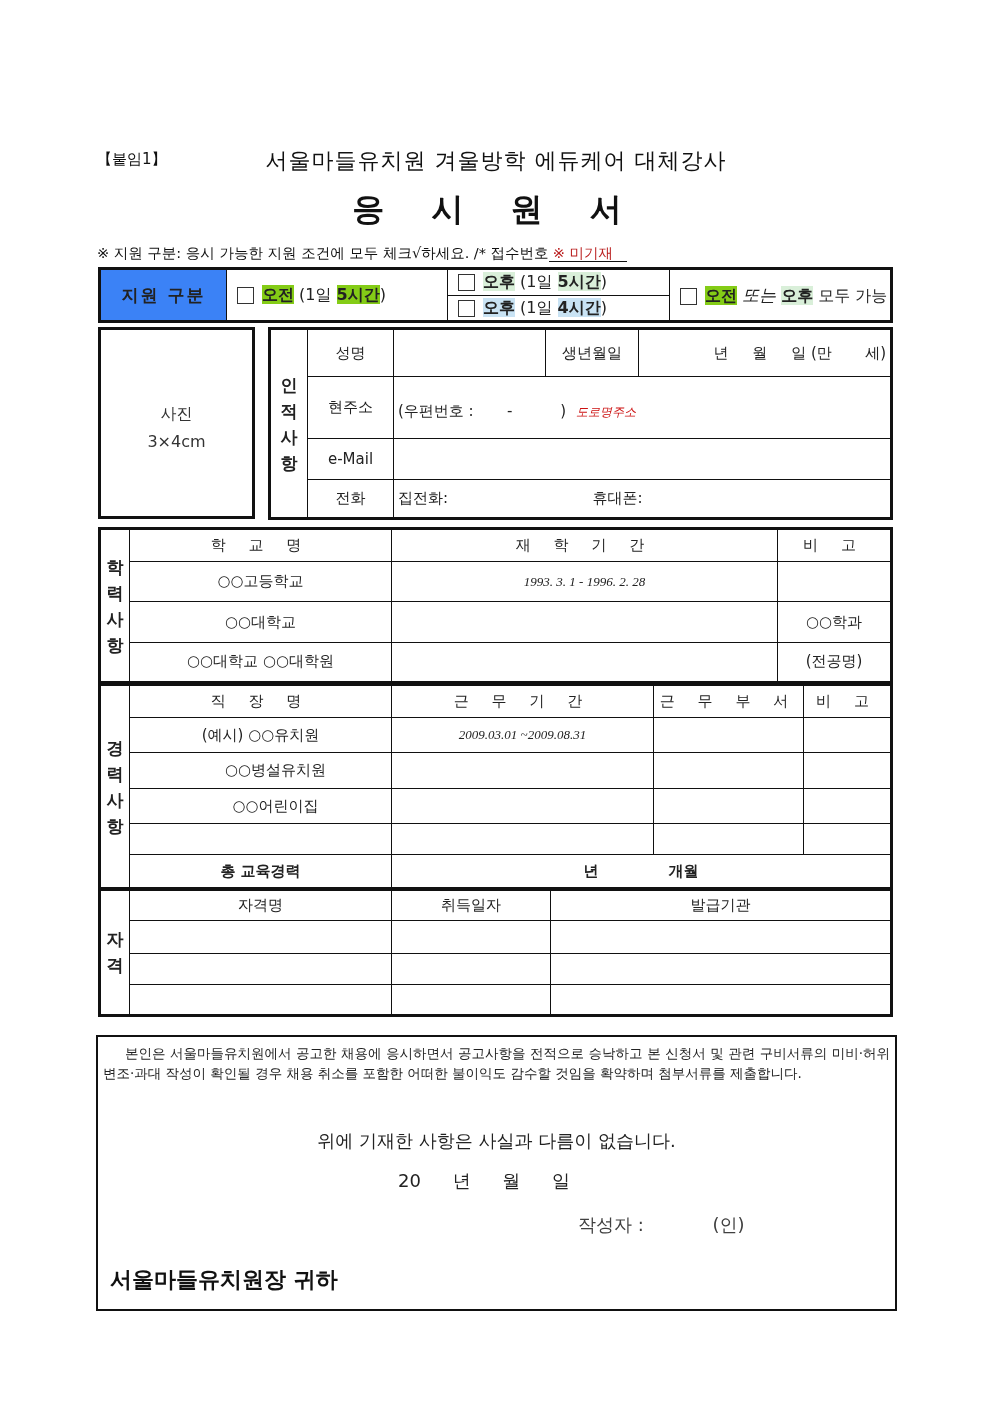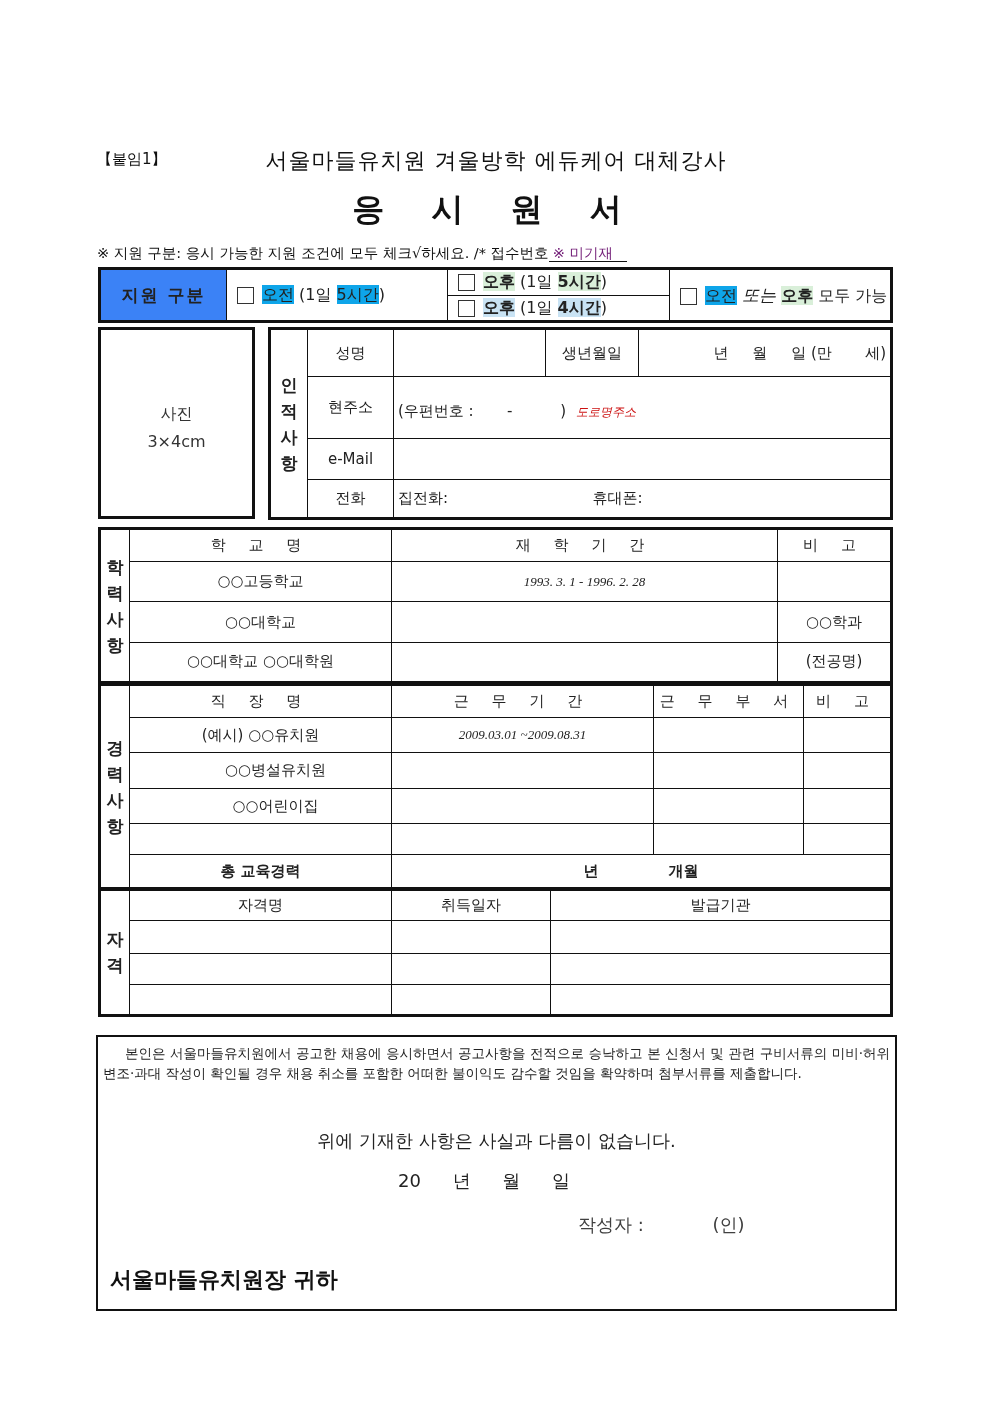--- a/index.html
+++ b/index.html
@@ -2,32 +2,32 @@
 <html><head>
 <meta charset="utf-8">
 <style>
   html, body { margin:0; padding:0; background:#ffffff; }
   body { width:992px; height:1403px; position:relative; font-family:"DejaVu Sans","Liberation Sans",sans-serif; color:#111; overflow:hidden; }
   .abs { position:absolute; }
   .attach { left:97px; top:118px; font-size:15px;margin-top:32px; }
   .title1 { left:0; width:992px; top:146px; text-align:center; font-size:22px; font-weight:normal; letter-spacing:1px; }
   .title2 { left:0; width:992px; top:188px; text-align:center; font-size:32px; font-weight:bold; letter-spacing:18px; }
   .note { left:97px; top:244px; font-size:14.5px; white-space:nowrap; }
-  .note .recv { color:#701a75; border-bottom:1px solid #111; padding:0 14px 0 4px; }
+  .note .recv { color:#b91c1c; border-bottom:1px solid #111; padding:0 14px 0 4px; }
 
   table { border-collapse:collapse; position:absolute; table-layout:fixed; }
   td { border:1px solid #111; padding:0; text-align:center; vertical-align:middle; font-size:15px; color:#222; }
   .thick { border:3px solid #111; }
 
   
   .opt { left:98px; top:267px; width:795px; height:55px; }
   .opt td { font-size:16px; }
   .opt .lbl { background:#3b82f6; font-weight:bold; font-size:17px; letter-spacing:2px; }
   .box { display:inline-block; width:15px; height:15px; border:1px solid #333; vertical-align:middle; margin-right:8px; }
-  .hl-pink { background:#0ea5e9; font-weight:normal; }
+  .hl-pink { background:#84cc16; font-weight:bold; }
   .hl-green { background:#d9efd9; font-weight:bold; }
   .hl-blue { background:#c9e3f4; font-weight:bold; }
   .small { font-size:17px;font-style:italic; }
 
   
   .photo { left:98px; top:327px; width:157px; height:192px; border:3px solid #111; box-sizing:border-box; text-align:center; font-size:16px; color:#333; }
   .photo .inner { position:absolute; top:70px; width:100%; line-height:28px; }
 
   .personal { left:268px; top:327px; width:625px; height:192px; }
   .personal td { border-color:#111; }

